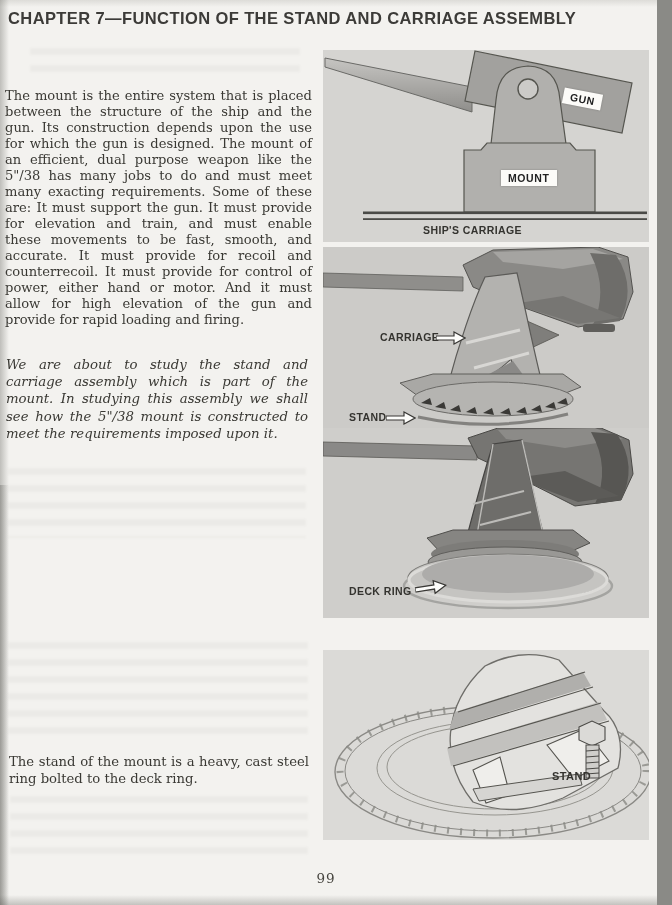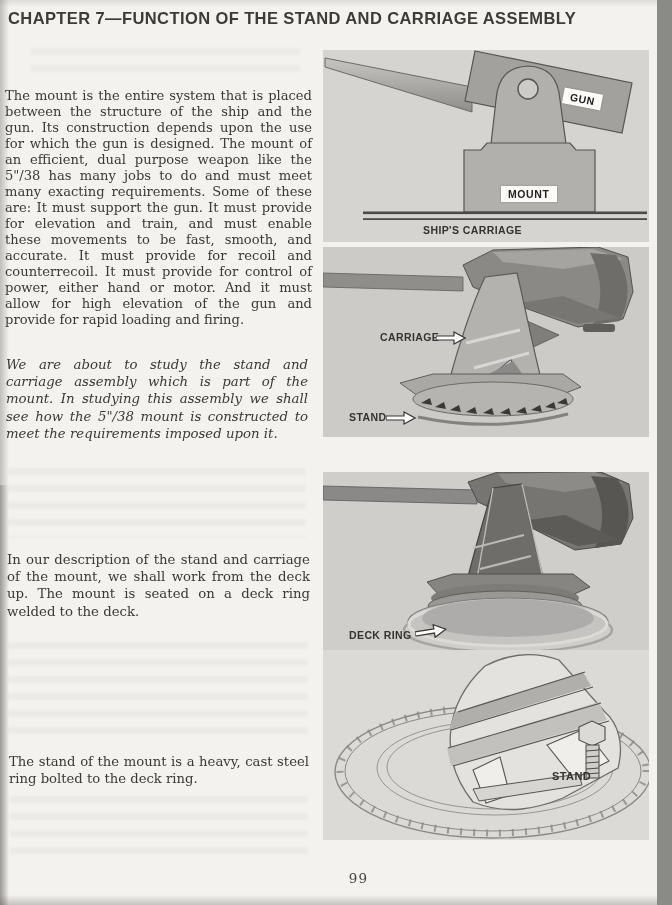--- a/index.html
+++ b/index.html
@@ -54,34 +54,33 @@
     font-size:10.5px;letter-spacing:.4px;white-space:nowrap;
   }
   .boxed-label{
     position:absolute;background:#fcfbf8;color:#222;
     font-weight:bold;font-size:10.5px;letter-spacing:.6px;
     padding:2.5px 7px;line-height:1;box-shadow:0 0 2px rgba(0,0,0,.25);
   }
   .arrow-icon{position:absolute;}
 
   .page-number{
-    position:absolute;left:308px;top:870px;width:60px;text-align:right;
+    position:absolute;left:296px;top:870px;width:60px;text-align:center;
     font-family:"DejaVu Serif",serif;font-size:13.5px;color:#46453f;letter-spacing:1px;
   }
 </style>
 </head>
 <body>
 
 <div class="page">
 
   <h1 class="chapter-heading">CHAPTER 7—FUNCTION OF THE STAND AND CARRIAGE ASSEMBLY</h1>
 
   <p class="body-par p1">The mount is the entire system that is placed between the structure of the ship and the gun. Its construction depends upon the use for which the gun is designed. The mount of an efficient, dual purpose weapon like the 5"/38 has many jobs to do and must meet many exacting requirements. Some of these are: It must support the gun. It must provide for elevation and train, and must enable these movements to be fast, smooth, and accurate. It must provide for recoil and counterrecoil. It must provide for control of power, either hand or motor. And it must allow for high elevation of the gun and provide for rapid loading and firing.</p>
   <p class="body-par p2">We are about to study the stand and carriage assembly which is part of the mount. In studying this assembly we shall see how the 5"/38 mount is constructed to meet the requirements imposed upon it.</p>
-  <p class="body-par p3">In our description of the stand and carriage of the mount, we shall work from the deck up. The mount is seated on a deck ring welded to the deck.</p>
   <p class="body-par p4">The stand of the mount is a heavy, cast steel ring bolted to the deck ring.</p>
 
   <div class="ghost" style="left:8px;top:468px;width:298px;height:70px;"></div>
   <div class="ghost" style="left:8px;top:642px;width:300px;height:92px;"></div>
   <div class="ghost" style="left:10px;top:796px;width:298px;height:58px;"></div>
   <div class="ghost" style="left:30px;top:48px;width:270px;height:34px;"></div>
 
   <div class="figure" style="top:50px;height:192px;">
     <svg width="326" height="192" viewBox="0 0 326 192">
       <defs>
@@ -98,21 +97,21 @@
 
       <path d="M 168,94 L 173,50 C 175,26 186,17 205,16 C 224,17 235,26 237,50 L 243,94 Z" fill="#b1b0ad" stroke="#55554f" stroke-width="1.2"></path>
       <circle cx="205" cy="39" r="10" fill="#cccbc8" stroke="#55554f" stroke-width="1.4"></circle>
 
       <path d="M 141,162 L 141,100 L 158,100 L 164,93 L 247,93 L 253,100 L 272,100 L 272,162 Z" fill="#b1b0ad" stroke="#55554f" stroke-width="1.2"></path>
 
       <rect x="40" y="161.5" width="284" height="2.6" fill="#4a4a47"></rect>
       <rect x="40" y="168.2" width="284" height="1.8" fill="#4a4a47"></rect>
     </svg>
     <span class="boxed-label" style="left:240px;top:41px;transform:rotate(11deg);">GUN</span>
-    <span class="boxed-label" style="left:178px;top:136px;">MOUNT</span>
+    <span class="boxed-label" style="left:178px;top:120px;">MOUNT</span>
     <span class="fig-label" style="left:100px;top:174px;">SHIP'S CARRIAGE</span>
   </div>
 
   <div class="figure" style="top:247px;height:190px;">
     <svg width="326" height="190" viewBox="0 0 326 190">
       <rect x="0" y="0" width="326" height="190" fill="#cccbc8"></rect>
 
       <polygon points="0,26 140,30 140,44 0,40" fill="#8f8e8b" stroke="#5f5f5c" stroke-width=".8"></polygon>
 
       <polygon points="140,18 170,3 275,0 305,10 310,45 300,72 255,80 185,55 150,40" fill="#8a8986" stroke="#53524f" stroke-width="1"></polygon>
@@ -149,21 +148,21 @@
     <span class="fig-label" style="left:57px;top:84px;">CARRIAGE</span>
     <svg class="arrow-icon" style="left:113px;top:84px;" width="30" height="14" viewBox="0 0 30 14">
       <polygon points="0,5 18,5 18,1 29,7 18,13 18,9 0,9" fill="#fdfdfb" stroke="#3a3936" stroke-width="1.2"></polygon>
     </svg>
     <span class="fig-label" style="left:26px;top:164px;">STAND</span>
     <svg class="arrow-icon" style="left:63px;top:164px;" width="30" height="14" viewBox="0 0 30 14">
       <polygon points="0,5 18,5 18,1 29,7 18,13 18,9 0,9" fill="#fdfdfb" stroke="#3a3936" stroke-width="1.2"></polygon>
     </svg>
   </div>
 
-  <div class="figure" style="top:472px;height:190px;border-radius:29px;">
+  <div class="figure" style="top:428px;height:190px;border-radius:29px;">
     <svg width="326" height="190" viewBox="0 0 326 190">
       <rect x="0" y="0" width="326" height="190" fill="#cfcecb"></rect>
 
       <polygon points="0,14 154,18 154,32 0,28" fill="#8a8987" stroke="#5a5956" stroke-width=".8"></polygon>
 
       <polygon points="145,10 175,0 278,0 306,12 310,46 298,72 252,78 185,44 155,30" fill="#767572" stroke="#4a4946" stroke-width="1"></polygon>
       <polygon points="175,2 272,0 300,11 242,20 183,11" fill="#8c8b88"></polygon>
       <path d="M 294,6 Q 315,38 298,72 L 272,76 Q 288,40 268,4 Z" fill="#575653"></path>
       <polygon points="192,50 255,74 296,68 242,43" fill="#5c5b58"></polygon>
 

